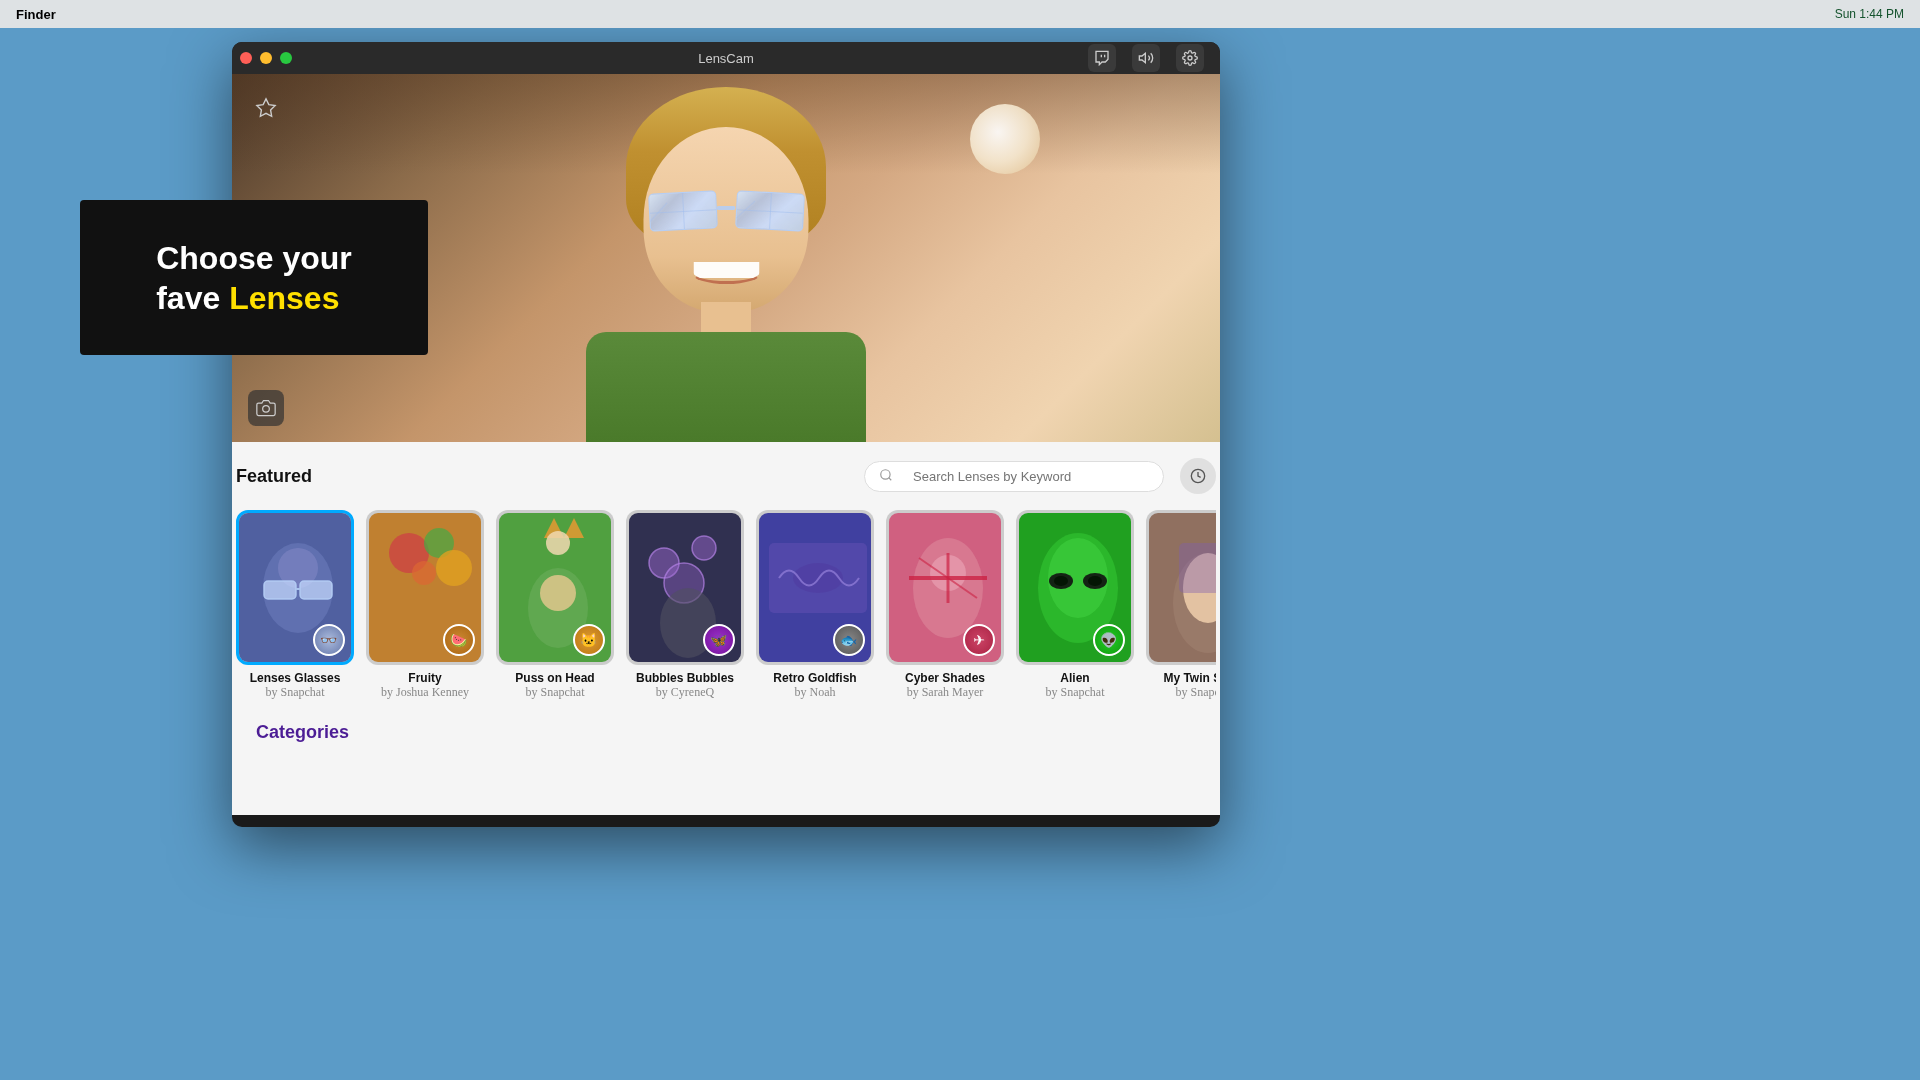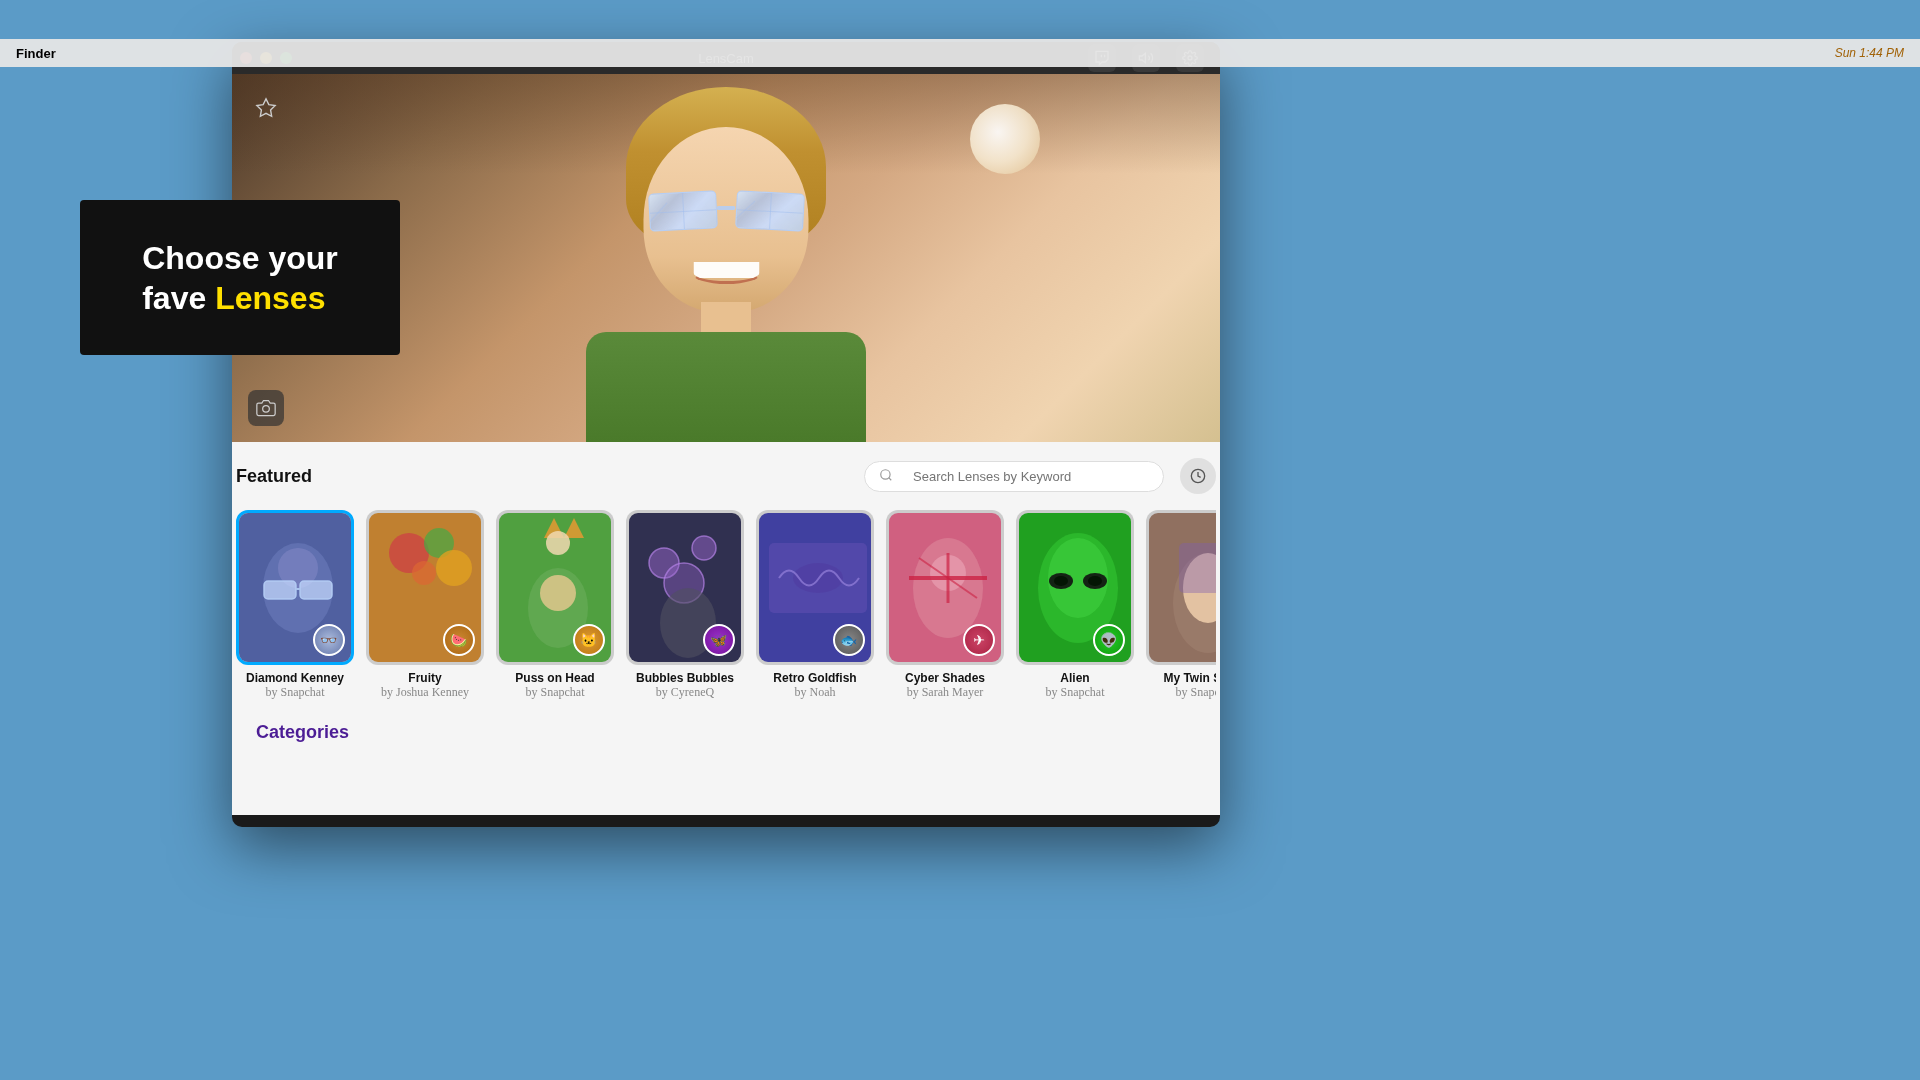--- a/index.html
+++ b/index.html
@@ -16,43 +16,41 @@
     .mac-bar {
       position: absolute;
       top: 0; left: 0; right: 0;
       height: 28px;
       background: rgba(230,230,230,0.95);
       display: flex;
       align-items: center;
       justify-content: space-between;
       padding: 0 16px;
       z-index: 100;
-      margin-top: 39px;
     }
     .mac-bar-left {
       font-size: 13px;
       font-weight: 600;
       color: #000;
     }
     .mac-bar-right {
       display: flex;
       align-items: center;
       gap: 14px;
       font-size: 13px;
-      color: #a16207;
-      font-style: italic;
+      color: #14532d;
     }
     .mac-bar-right span { font-size: 12px; }
 
     
     .promo-box {
       position: absolute;
       top: 200px;
       left: 80px;
-      width: 320px;
+      width: 348px;
       height: 155px;
       background: #111;
       border-radius: 4px;
       display: flex;
       align-items: center;
       justify-content: center;
       padding: 32px;
       z-index: 10;
     }
     .promo-text {
@@ -435,21 +433,21 @@
     <div class="lens-grid" id="lens-grid">
         <div class="lens-card active">
           <div class="lens-thumb"><svg viewBox="0 0 118 155" width="118" height="155">
               <rect width="118" height="155" fill="#5060a0"></rect>
               <ellipse cx="59" cy="75" rx="35" ry="45" fill="#7080c0" opacity="0.5"></ellipse>
               <circle cx="59" cy="55" r="20" fill="#9090d0" opacity="0.4"></circle>
               <rect x="25" y="68" width="32" height="18" rx="4" fill="rgba(200,220,255,0.7)" stroke="rgba(180,205,245,0.9)" stroke-width="1.5"></rect>
               <rect x="61" y="68" width="32" height="18" rx="4" fill="rgba(200,220,255,0.7)" stroke="rgba(180,205,245,0.9)" stroke-width="1.5"></rect>
               <rect x="57" y="75" width="4" height="2" rx="1" fill="rgba(180,205,245,0.9)"></rect>
             </svg><div class="lens-creator-badge badge-diamond" style="font-size: 14px;">👓</div></div>
-          <div class="lens-name">Diamond Kenney</div>
+          <div class="lens-name">Lenses Glasses</div>
           <div class="lens-by">by Snapchat</div>
         </div>
         <div class="lens-card">
           <div class="lens-thumb"><svg viewBox="0 0 118 155" width="118" height="155">
               <rect width="118" height="155" fill="#c08030"></rect>
               <circle cx="40" cy="40" r="20" fill="#cc4444" opacity="0.8"></circle>
               <circle cx="70" cy="30" r="15" fill="#44aa44" opacity="0.7"></circle>
               <circle cx="85" cy="55" r="18" fill="#e0a020" opacity="0.8"></circle>
               <circle cx="55" cy="60" r="12" fill="#dd6633" opacity="0.7"></circle>
             </svg><div class="lens-creator-badge badge-fruity" style="font-size: 14px;">🍉</div></div>

